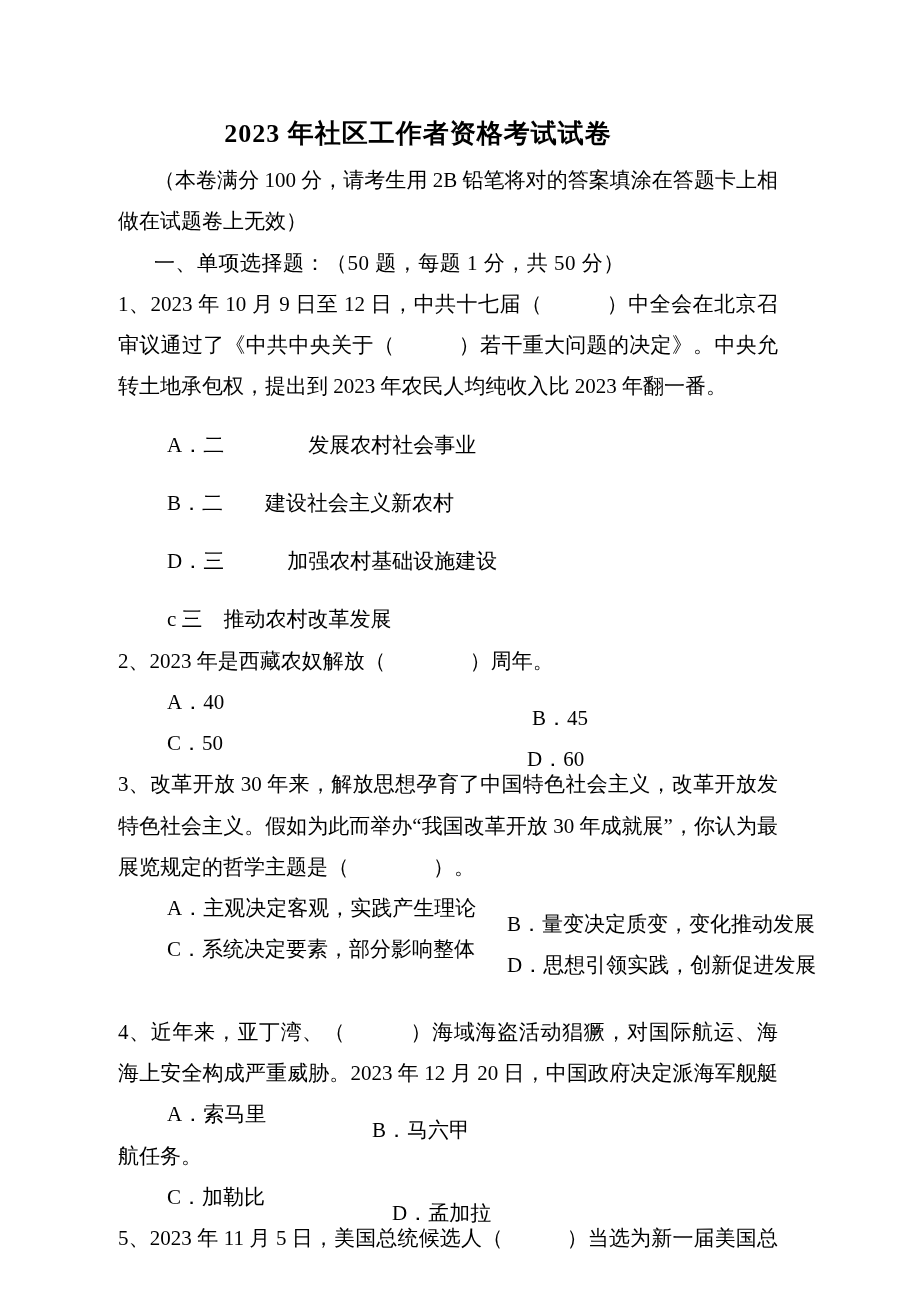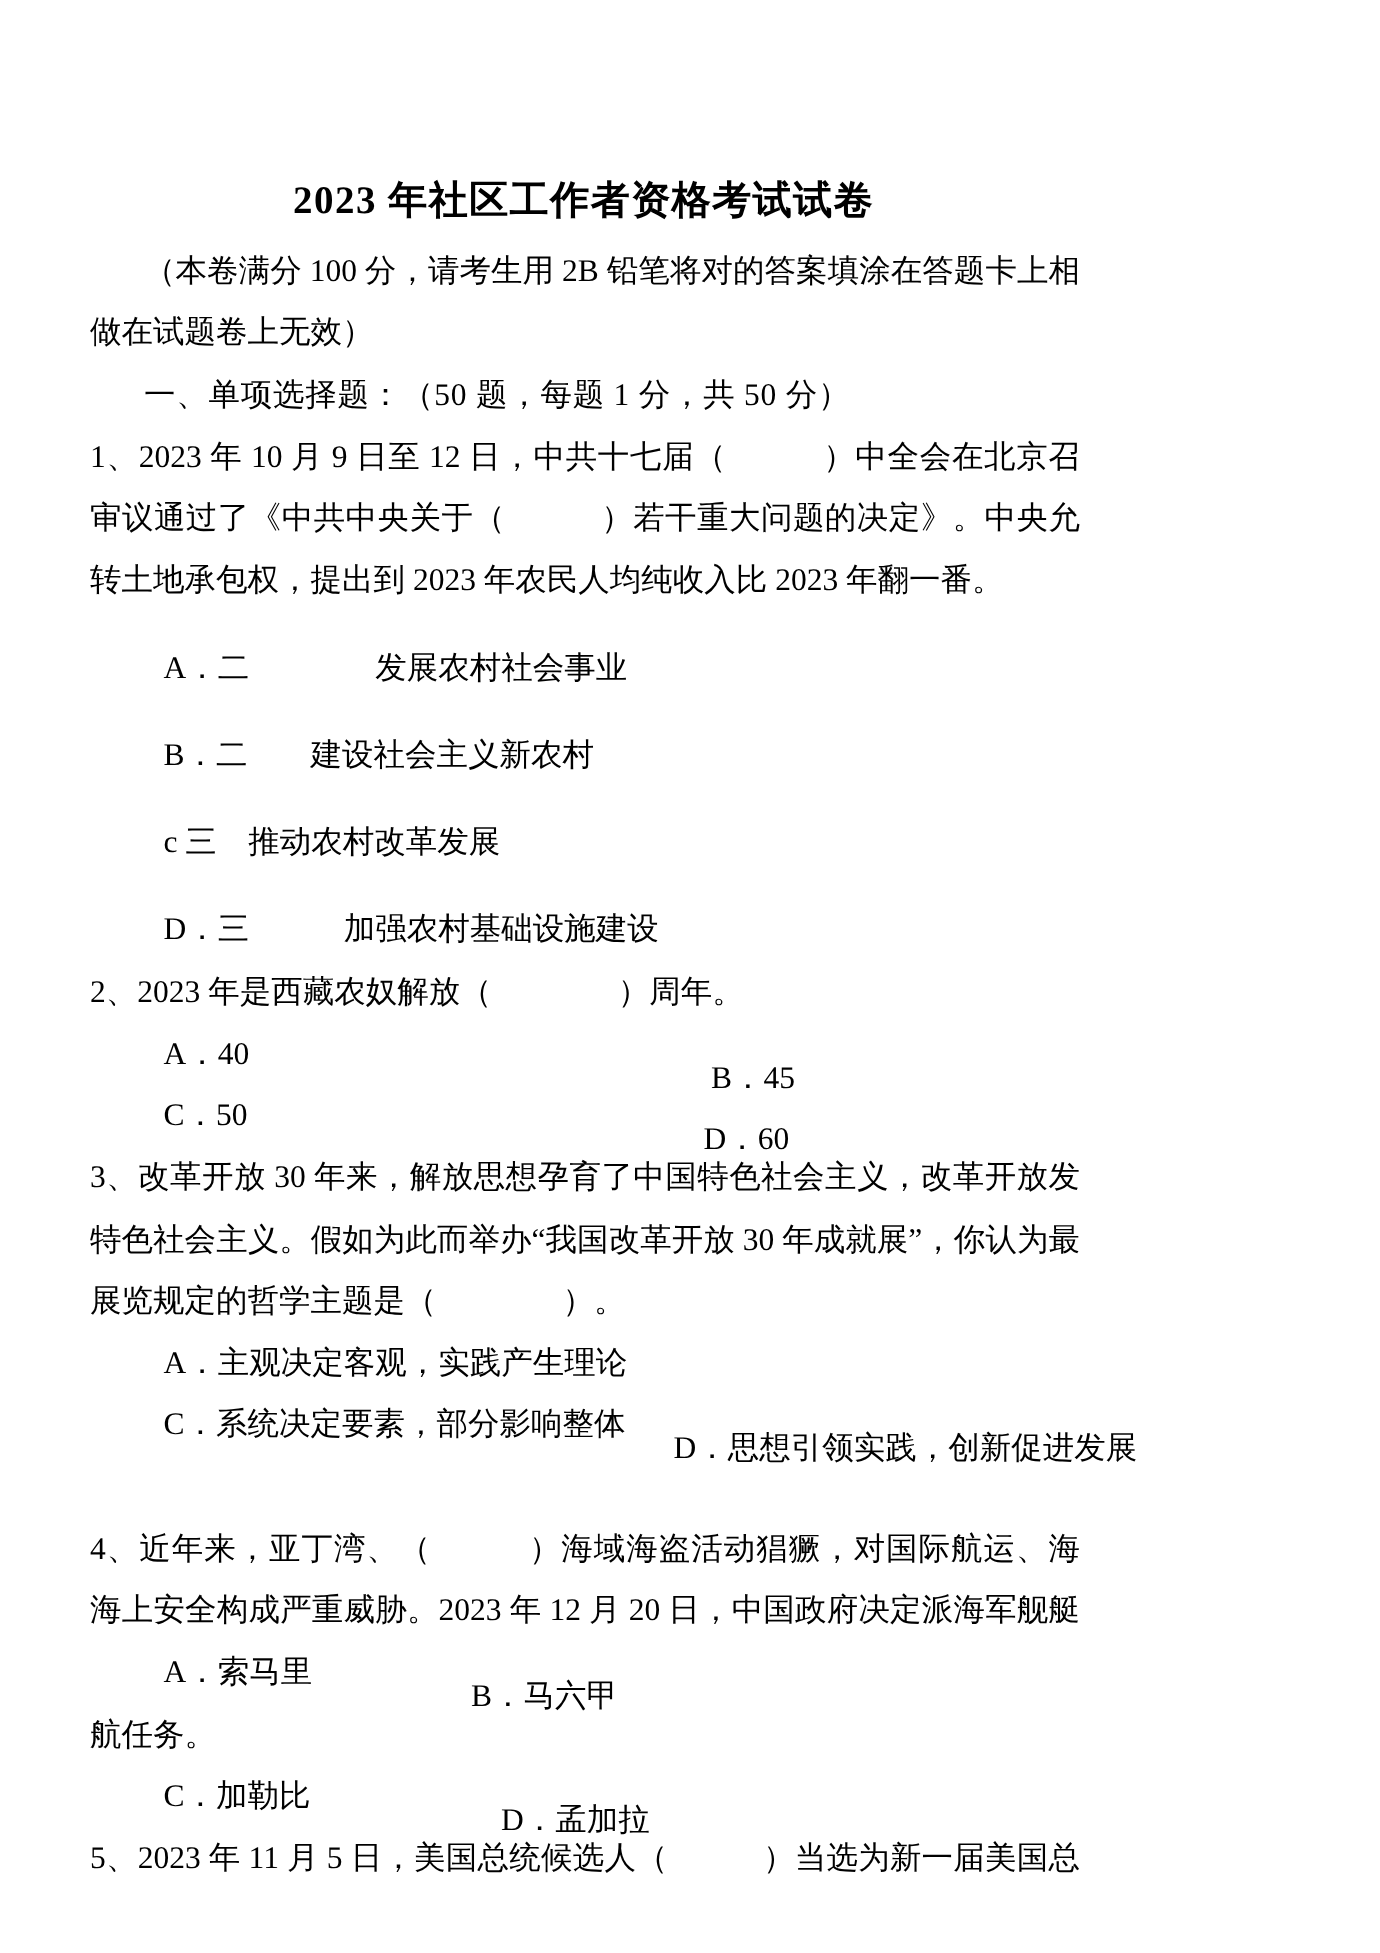--- a/index.html
+++ b/index.html
@@ -9,21 +9,21 @@
     background: #ffffff;
     color: #000000;
     font-family: "Liberation Serif", "DejaVu Serif", serif;
     overflow: hidden;
   }
   .page {
     width: 920px;
     height: 1302px;
     background: #ffffff;
     box-sizing: border-box;
-    padding: 0 134px 0 60px;
+    padding: 0 134px 0 118px;
   }
   .title {
     margin: 0;
     padding-top: 112px;
     padding-right: 68px;
     height: 44px;
     line-height: 44px;
     text-align: center;
     font-size: 26px;
     font-weight: bold;
@@ -68,40 +68,41 @@
     <div class="ln">做在试题卷上无效）</div>
 
     <div class="ln bold indent">一、单项选择题：（50 题，每题 1 分，共 50 分）</div>
 
     <div class="ln j">1、2023 年 10 月 9 日至 12 日，中共十七届（　　　）中全会在北京召开。全会</div>
     <div class="ln j">审议通过了《中共中央关于（　　　）若干重大问题的决定》。中央允许农民流</div>
     <div class="ln">转土地承包权，提出到 2023 年农民人均纯收入比 2023 年翻一番。</div>
 
     <div class="ln opt">A．二　　　　发展农村社会事业</div>
     <div class="ln opt">B．二　　建设社会主义新农村</div>
+    <div class="ln opt">D．三　　　加强农村基础设施建设</div>
     <div class="ln opt">c 三　推动农村改革发展</div>
-    <div class="ln opt">D．三　　　加强农村基础设施建设</div>
 
     <div class="ln">2、2023 年是西藏农奴解放（　　　　）周年。</div>
 
     <div class="ln two">
       <span>A．40</span>
       <span class="c2" style="left:414px">B．45</span>
     </div>
     <div class="ln two">
       <span>C．50</span>
       <span class="c2" style="left:409px">D．60</span>
     </div>
 
     <div class="ln j">3、改革开放 30 年来，解放思想孕育了中国特色社会主义，改革开放发明着中国</div>
     <div class="ln j">特色社会主义。假如为此而举办“我国改革开放 30 年成就展”，你认为最符合</div>
     <div class="ln">展览规定的哲学主题是（　　　　）。</div>
 
     <div class="ln two">
       <span>A．主观决定客观，实践产生理论</span>
+      <span class="c2" style="left:389px">B．量变决定质变，变化推动发展</span>
     </div>
     <div class="ln two">
       <span>C．系统决定要素，部分影响整体</span>
       <span class="c2" style="left:389px">D．思想引领实践，创新促进发展</span>
     </div>
 
     <div class="ln blank"></div>
 
     <div class="ln j">4、近年来，亚丁湾、（　　　）海域海盗活动猖獗，对国际航运、海上贸易和</div>
     <div class="ln j">海上安全构成严重威胁。2023 年 12 月 20 日，中国政府决定派海军舰艇执行护</div>

